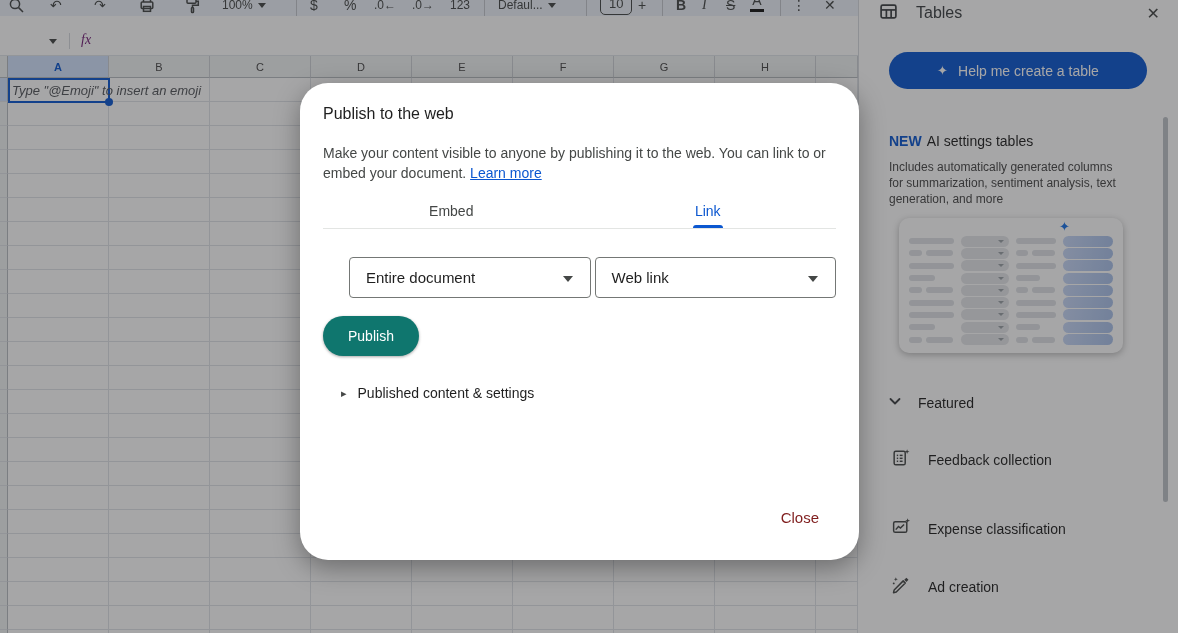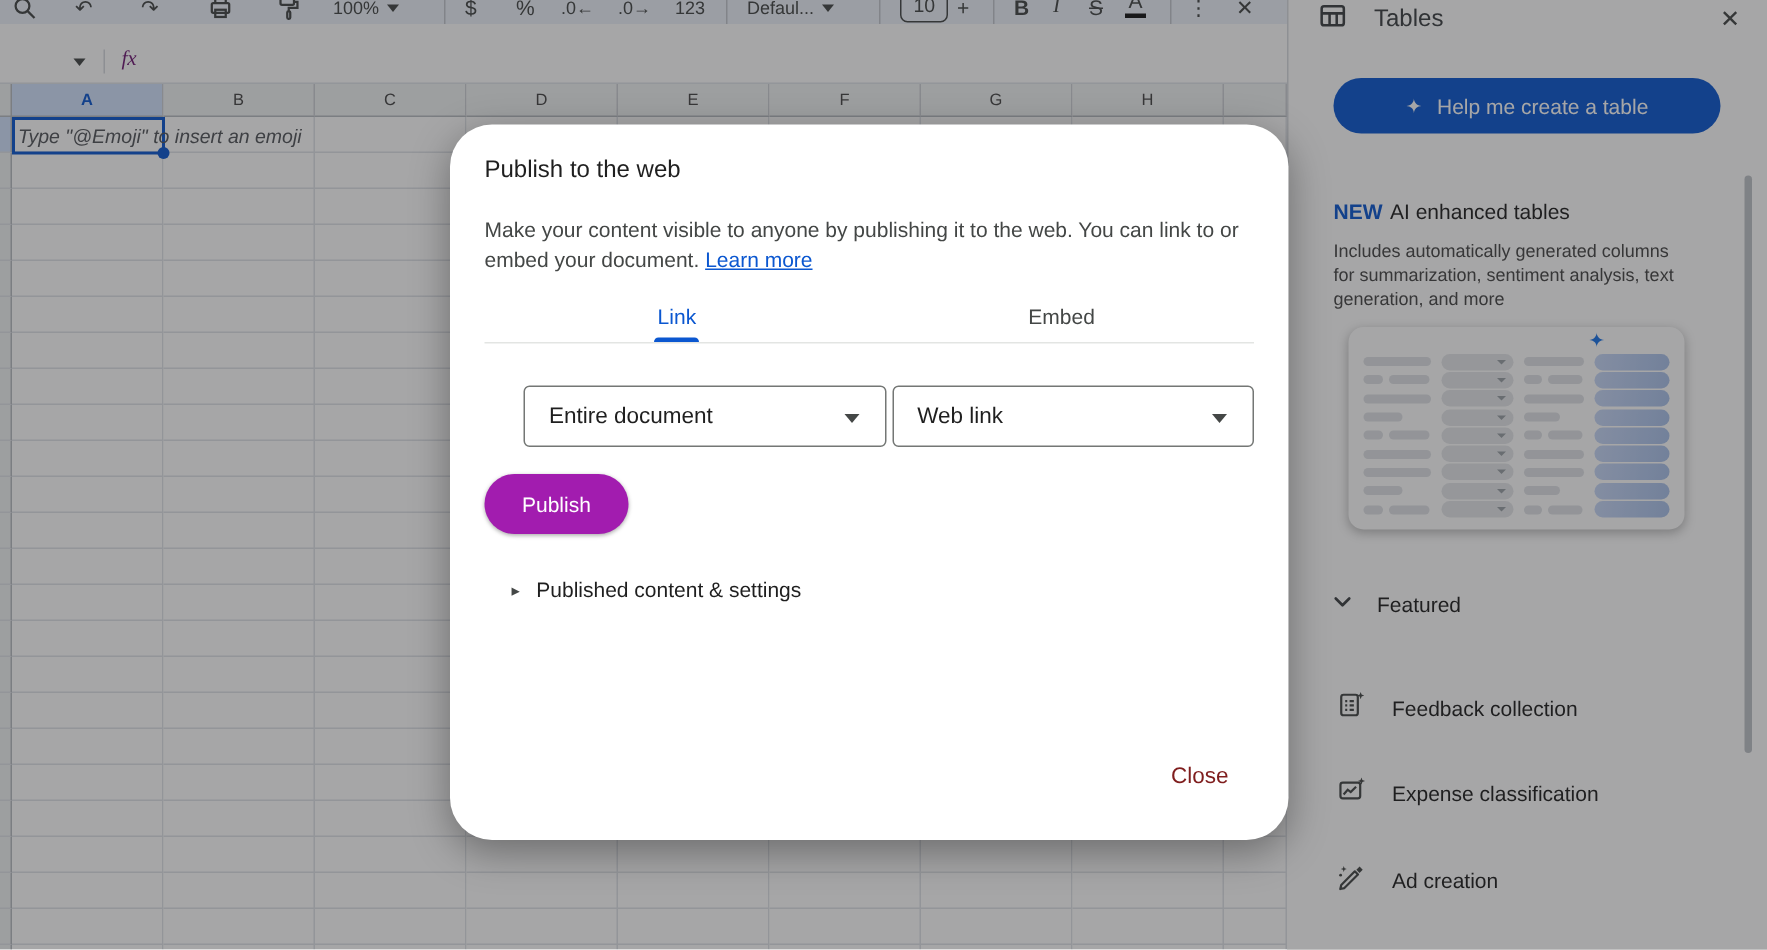--- a/index.html
+++ b/index.html
@@ -69,21 +69,21 @@
   .m-status{margin-top:24px;font-size:14px;color:#444746;}
   .m-desc{margin-top:20px;font-size:14px;line-height:20px;color:#444746;width:512px;}
   .m-link{color:#0b57d0;text-decoration:underline;cursor:pointer;}
   .m-tabs{margin-top:11px;display:flex;border-bottom:1px solid #e3e5e3;}
   .m-tab{flex:1;height:34px;display:flex;align-items:center;justify-content:center;font-size:14px;font-weight:500;color:#444746;position:relative;cursor:pointer;}
   .m-tab.active{color:#0b57d0;}
   .m-tab.active::after{content:"";position:absolute;bottom:0;left:50%;transform:translateX(-50%);width:30px;height:3px;background:#0b57d0;border-radius:3px 3px 0 0;}
   .m-selects{margin-top:28px;display:flex;gap:4px;margin-left:26px;}
   .m-select{flex:1;height:41px;border:1px solid #747775;border-radius:4px;display:flex;align-items:center;padding:0 16px;font-size:15px;color:#1f1f1f;position:relative;cursor:pointer;}
   .m-select::after{content:"";position:absolute;right:17px;top:18px;border-left:5px solid transparent;border-right:5px solid transparent;border-top:6px solid #444746;}
-  .m-publish{margin-top:18px;display:inline-flex;align-items:center;justify-content:center;height:40px;padding:0 25px;border-radius:20px;background:#a21caf;color:#fff;font-size:14px;font-weight:500;cursor:pointer;box-shadow:0 1px 3px rgba(0,0,0,.35);}
+  .m-publish{margin-top:18px;display:inline-flex;align-items:center;justify-content:center;height:40px;padding:0 25px;border-radius:20px;background:#0f766e;color:#fff;font-size:14px;font-weight:500;cursor:pointer;box-shadow:0 1px 3px rgba(0,0,0,.35);}
   .m-disclosure{margin-top:29px;margin-left:18px;display:flex;align-items:center;gap:11px;font-size:14px;color:#1f1f1f;cursor:pointer;}
   .m-disc-arrow{font-size:11px;color:#444746;}
   .m-close{position:absolute;right:40px;bottom:34px;font-size:15px;font-weight:500;color:#7f1d1d;cursor:pointer;}
 </style>
 </head>
 <body>
 
 <div class="app">
 
   <div class="main">
@@ -467,21 +467,21 @@
       <span class="sb-title">Tables</span>
       <span class="sb-close">✕</span>
     </div>
 
     <div class="help-btn">
       <span class="sparkle">✦</span>
       <span>Help me create a table</span>
     </div>
 
     <div class="new-line">
-      <span class="new-badge">NEW</span><span>AI enhanced tables</span>
+      <span class="new-badge">NEW</span><span>AI settings tables</span>
     </div>
     <div class="new-desc">Includes automatically generated columns for summarization, sentiment analysis, text generation, and more</div>
 
     <div class="illus">
       <span class="illus-sparkle">✦</span>
       <div id="illus-rows">
           <div class="irow">
             <div class="iwrap" style="width: 45px;">
               <div class="ibar" style="width: 45px;"></div>
             </div>
@@ -580,21 +580,21 @@
         </div>
     </div>
 
     <div class="featured">
       <span><svg width="16" height="16" viewBox="0 0 16 16">
             <path d="M3.5 6l4.5 4.5L12.5 6" fill="none" stroke="#3c4043" stroke-width="1.8" stroke-linecap="round" stroke-linejoin="round"></path>
           </svg></span>
       <span>Featured</span>
     </div>
 
-    <div class="sb-item" style="top:460px">
+    <div class="sb-item" style="top:448px">
       <span><svg width="20" height="20" viewBox="0 0 19 19" fill="none" stroke="#444746" stroke-width="1.4">
             <rect x="3" y="3" width="10.5" height="13" rx="1.5"></rect>
             <line x1="5.5" y1="7" x2="6.8" y2="7"></line>
             <line x1="8.3" y1="7" x2="11" y2="7"></line>
             <line x1="5.5" y1="9.8" x2="6.8" y2="9.8"></line>
             <line x1="8.3" y1="9.8" x2="11" y2="9.8"></line>
             <line x1="5.5" y1="12.6" x2="6.8" y2="12.6"></line>
             <line x1="8.3" y1="12.6" x2="11" y2="12.6"></line>
             <path d="M15.3 1.2l.6 1.7 1.7.6-1.7.6-.6 1.7-.6-1.7-1.7-.6 1.7-.6z" fill="#444746" stroke="none"></path>
           </svg></span>
@@ -622,22 +622,22 @@
   </div>
 </div>
 
 <div class="scrim"></div>
 
 <div class="modal">
   <div class="m-title">Publish to the web</div>
   <div class="m-desc"><span>Make your content visible to anyone by publishing it to the web. You can link to or embed your document. </span><span class="m-link">Learn more</span></div>
 
   <div class="m-tabs">
+    <div class="m-tab">Embed</div>
     <div class="m-tab active">Link</div>
-    <div class="m-tab">Embed</div>
   </div>
 
   <div class="m-selects">
     <div class="m-select">
         <span>Entire document</span>
       </div>
     <div class="m-select">
         <span>Web link</span>
       </div>
   </div>

